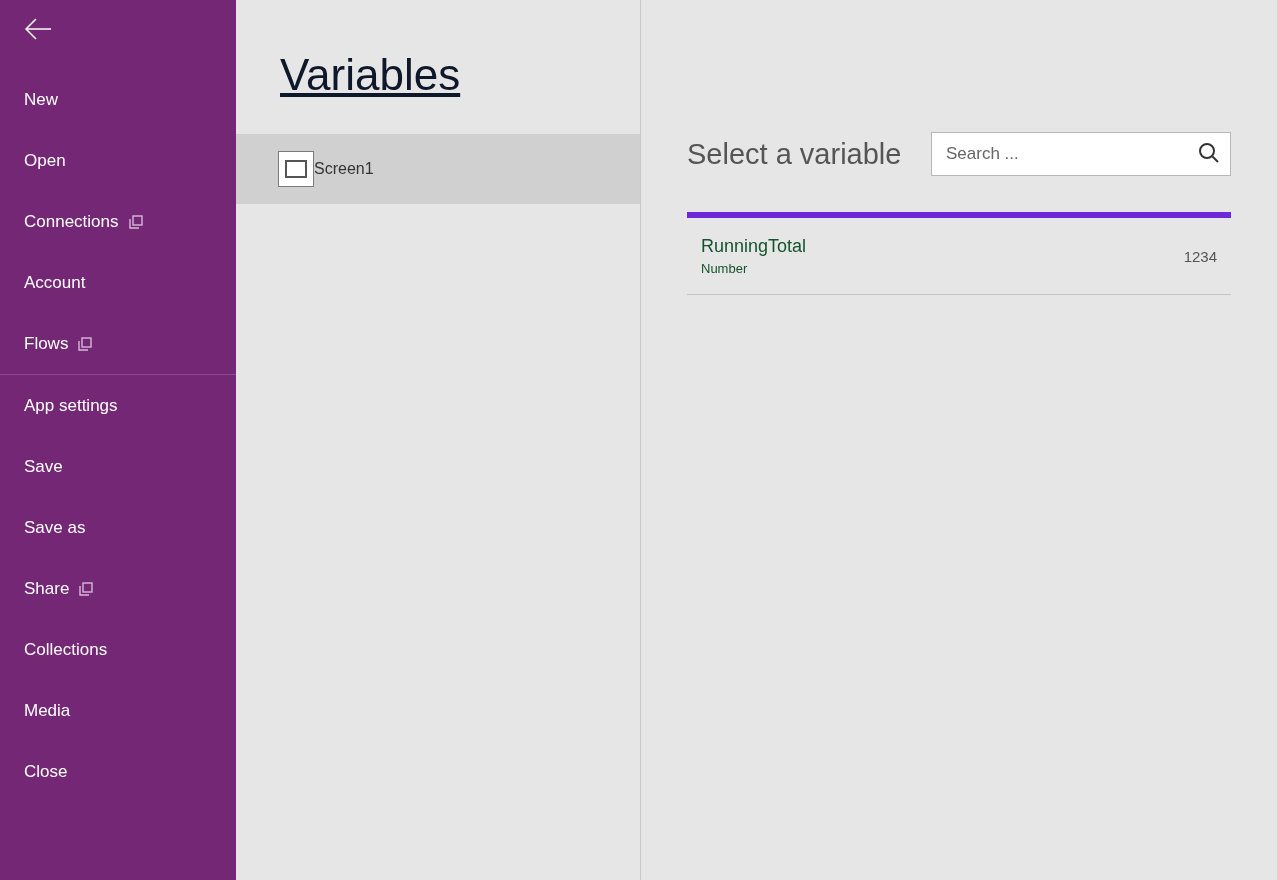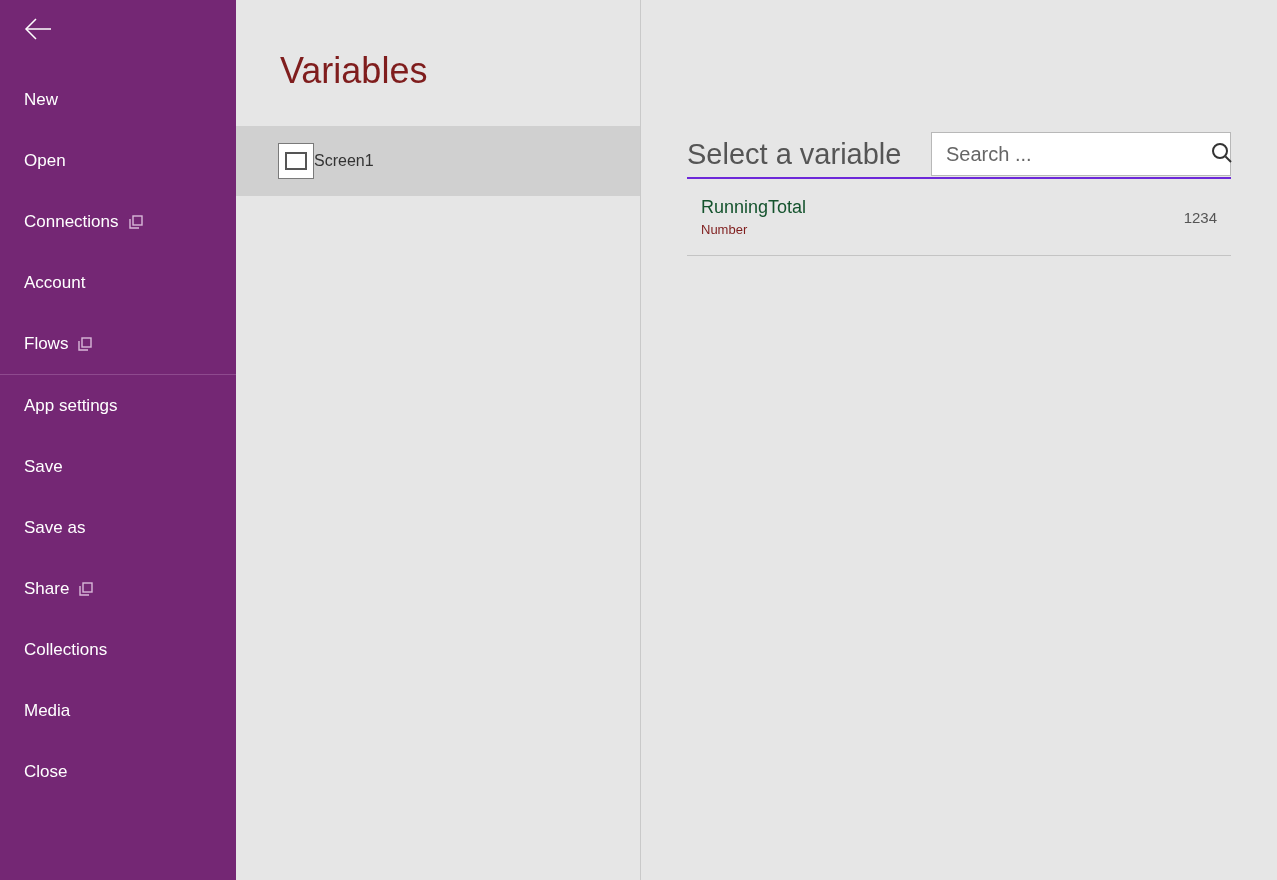--- a/index.html
+++ b/index.html
@@ -53,23 +53,24 @@
   .middle {
     width: 405px;
     height: 100%;
     background: #e6e6e6;
     border-right: 1px solid #c9c9c9;
   }
   .middle-header {
     padding: 50px 0 34px 44px;
   }
   .middle-header h1 {
-    font-size: 36px;
+    font-size: 44px;
     font-weight: 300;
-    color: #7f1d1d;
+    color: #0f172a;
+    text-decoration: underline;
   }
   .screen-row {
     height: 70px;
     background: #d0d0d0;
     display: flex;
     align-items: center;
     padding-left: 42px;
     cursor: pointer;
   }
   .screen-thumb {
@@ -96,42 +97,42 @@
     flex: 1;
     height: 100%;
     background: #e6e6e6;
     padding: 0 46px;
   }
   .right-header {
     display: flex;
     align-items: center;
     justify-content: space-between;
     padding-top: 132px;
-    padding-bottom: 1px;
-    border-bottom: 2px solid #6d28d9;
+    padding-bottom: 36px;
+    border-bottom: 6px solid #6d28d9;
   }
   .right-header h2 {
     font-size: 29px;
     font-weight: 300;
     color: #555;
   }
   .search-box {
     width: 300px;
     height: 44px;
     background: #fff;
     border: 1px solid #b8b8b8;
     display: flex;
     align-items: center;
     padding: 0 10px 0 14px;
   }
   .search-box input {
     flex: 1;
     border: none;
     outline: none;
-    font-size: 20px;
+    font-size: 17px;
     font-family: inherit;
     color: #333;
     background: transparent;
   }
   .search-box input::placeholder { color: #666; }
   .search-icon svg { stroke: #333; fill: none; }
 
   .var-row {
     display: flex;
     justify-content: space-between;
@@ -139,21 +140,21 @@
     padding: 18px 14px 18px 14px;
     border-bottom: 1px solid #c4c4c4;
     cursor: pointer;
   }
   .var-row .var-name {
     font-size: 18px;
     color: #14532d;
   }
   .var-row .var-type {
     font-size: 13px;
-    color: #7f1d1d;
+    color: #14532d;
     margin-top: 4px;
   }
   .var-row .var-value {
     font-size: 15px;
     color: #555;
   }
 </style>
 </head>
 <body>
 

